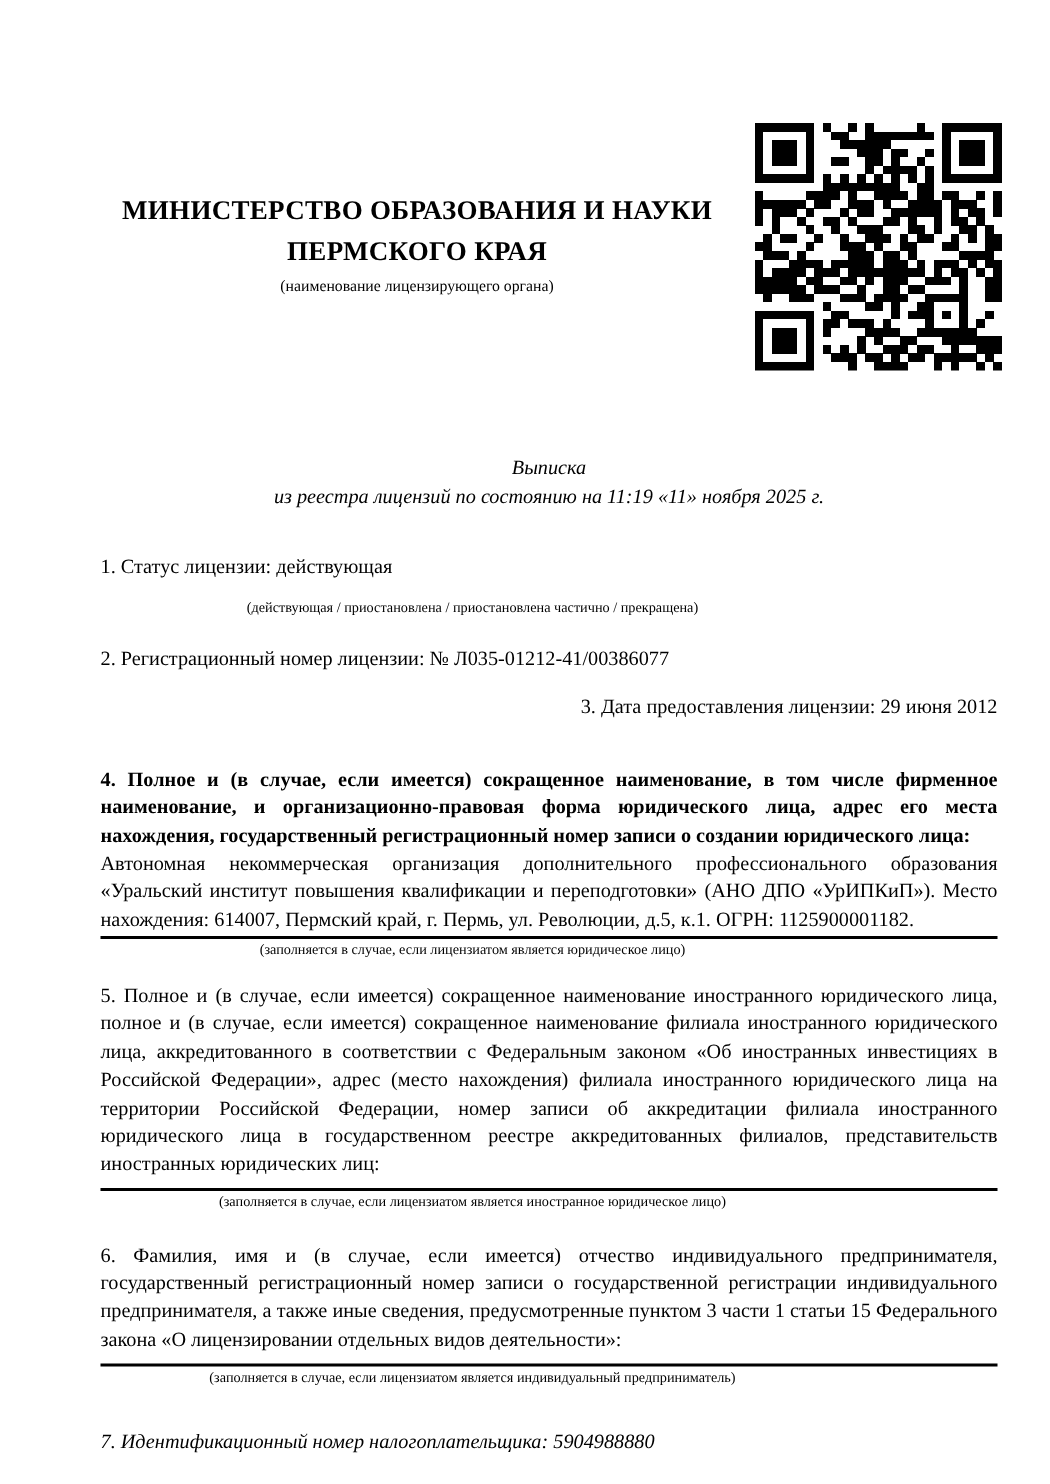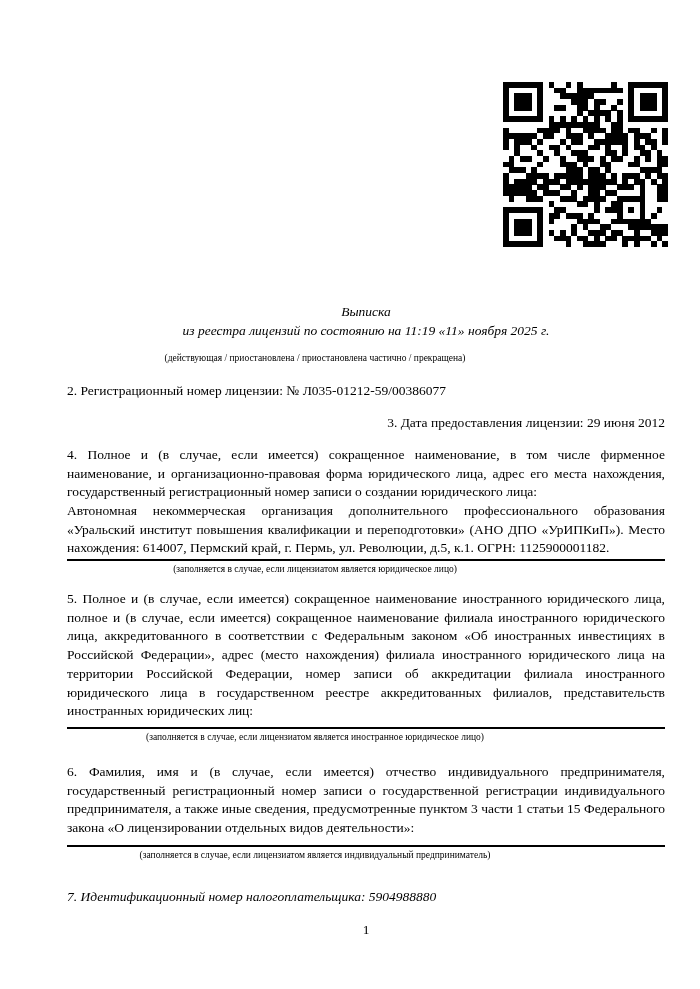--- a/index.html
+++ b/index.html
@@ -27,21 +27,21 @@
   .doc-title { margin-top:303px; text-align:center;font-style:italic; }
   .item { text-align:justify; }
   .single { text-align:left; }
   .cap-wrap { width:496px; text-align:center; font-size:9.5px; line-height:13px; }
   .rule { border:0; border-top:2px solid #000; height:0; }
 
   .m-item1 { margin-top:29px; }
   .m-cap1  { margin-top:12px; }
   .m-item2 { margin-top:17px; }
   .m-item3 { margin-top:13px;text-align:right; }
-  .m-item4 { margin-top:13px; }
+  .m-item4 { margin-top:30px;font-weight:bold; }
   .m-rule4 { margin-top:1px; }
   .m-cap4  { margin-top:2px; }
   .m-item5 { margin-top:14px; }
   .m-rule5 { margin-top:6px; }
   .m-cap5  { margin-top:2px; }
   .m-item6 { margin-top:19px; }
   .m-rule6 { margin-top:7px; }
   .m-cap6  { margin-top:2px; }
   .m-item7 { margin-top:26px;font-style:italic; }
   .m-pnum  { margin-top:15px; text-align:center; }
@@ -504,31 +504,37 @@
         <rect x="85.34" y="159.31" width="5.79" height="5.79"></rect>
         <rect x="91.03" y="159.31" width="5.79" height="5.79"></rect>
         <rect x="96.72" y="159.31" width="5.79" height="5.79"></rect>
         <rect x="119.48" y="159.31" width="5.79" height="5.79"></rect>
         <rect x="130.86" y="159.31" width="5.79" height="5.79"></rect>
         <rect x="147.93" y="159.31" width="5.79" height="5.79"></rect>
         <rect x="159.31" y="159.31" width="5.79" height="5.79"></rect>
       </svg>
     </div>
 
+  <div class="authority">
+    <div class="authority-line">МИНИСТЕРСТВО ОБРАЗОВАНИЯ И НАУКИ</div>
+    <div class="authority-line">ПЕРМСКОГО КРАЯ</div>
+    <div class="authority-caption">(наименование лицензирующего органа)</div>
+  </div>
 
   <div class="content">
 
     <div class="doc-title">
       <div>Выписка</div>
       <div>из реестра лицензий по состоянию на 11:19 «11» ноября 2025 г.</div>
     </div>
 
+    <p class="item single m-item1">1. Статус лицензии: действующая</p>
     <div class="cap-wrap m-cap1">(действующая / приостановлена / приостановлена частично / прекращена)</div>
 
-    <p class="item single m-item2">2. Регистрационный номер лицензии: № Л035-01212-59/00386077</p>
+    <p class="item single m-item2">2. Регистрационный номер лицензии: № Л035-01212-41/00386077</p>
 
     <p class="item single m-item3">3. Дата предоставления лицензии: 29 июня 2012</p>
 
     <p class="item m-item4">4. Полное и (в случае, если имеется) сокращенное наименование, в том числе фирменное наименование, и организационно-правовая форма юридического лица, адрес его места нахождения, государственный регистрационный номер записи о создании юридического лица:</p>
     <p class="item">Автономная некоммерческая организация дополнительного профессионального образования «Уральский институт повышения квалификации и переподготовки» (АНО ДПО «УрИПКиП»). Место нахождения: 614007, Пермский край, г. Пермь, ул. Революции, д.5, к.1. ОГРН: 1125900001182.</p>
     <hr class="rule m-rule4">
     <div class="cap-wrap m-cap4">(заполняется в случае, если лицензиатом является юридическое лицо)</div>
 
     <p class="item m-item5">5. Полное и (в случае, если имеется) сокращенное наименование иностранного юридического лица, полное и (в случае, если имеется) сокращенное наименование филиала иностранного юридического лица, аккредитованного в соответствии с Федеральным законом «Об иностранных инвестициях в Российской Федерации», адрес (место нахождения) филиала иностранного юридического лица на территории Российской Федерации, номер записи об аккредитации филиала иностранного юридического лица в государственном реестре аккредитованных филиалов, представительств иностранных юридических лиц:</p>
     <hr class="rule m-rule5">

